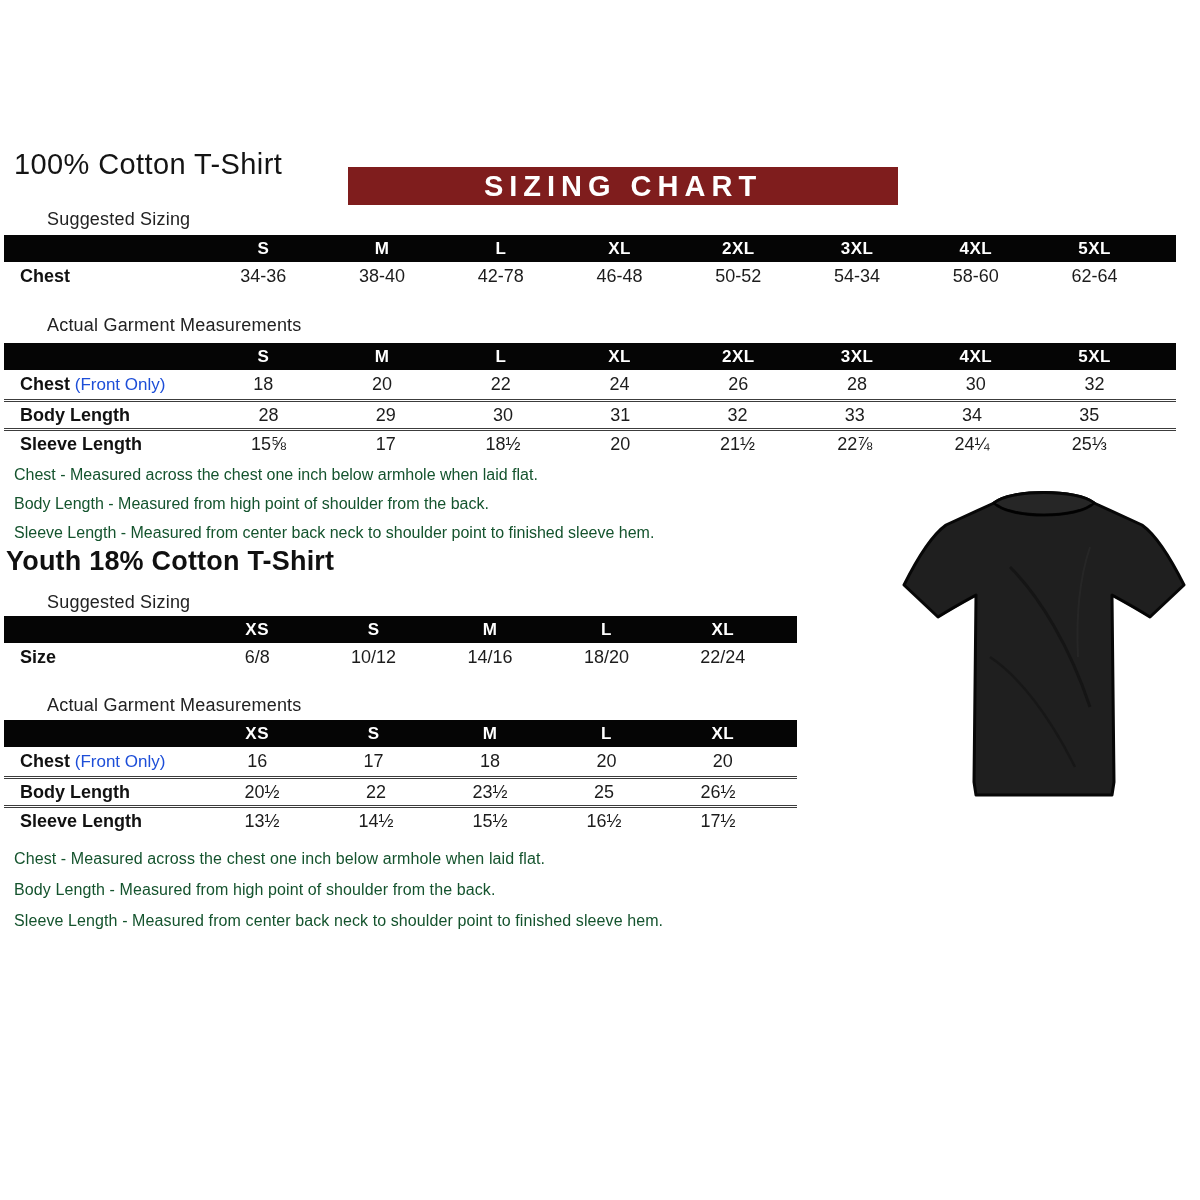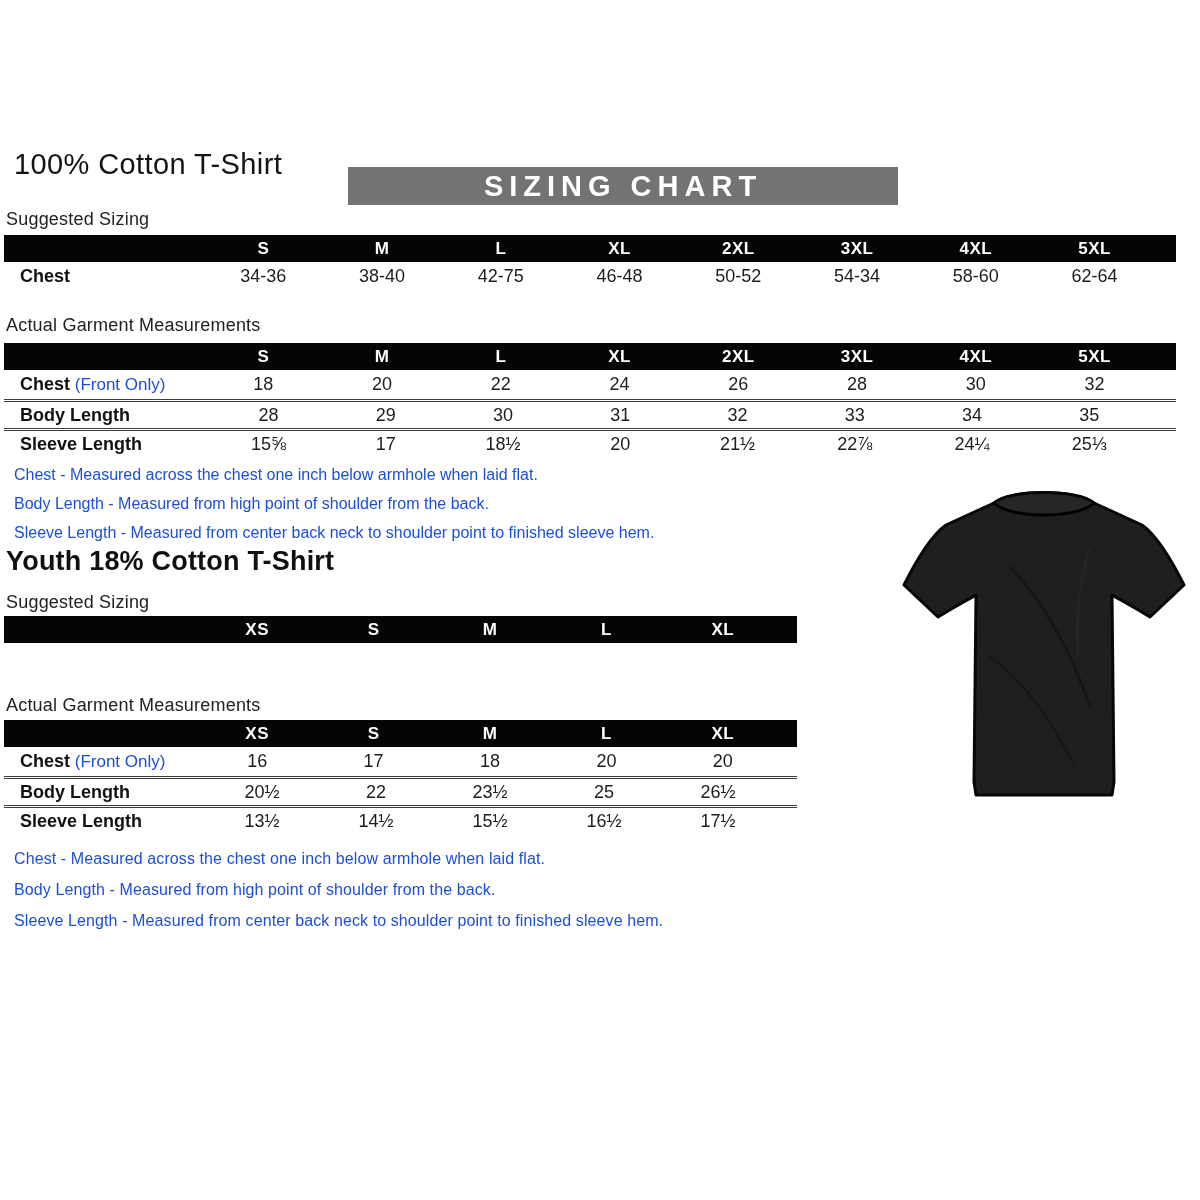--- a/index.html
+++ b/index.html
@@ -7,44 +7,44 @@
   body {
     width:1200px; height:1200px; position:relative; overflow:hidden;
     font-family:"Liberation Sans", sans-serif; color:#1a1a1a;
     -webkit-font-smoothing:antialiased;
   }
   .abs { position:absolute; }
 
   
   .main-title { left:14px; top:148px; font-size:29px; letter-spacing:.4px; color:#141414; }
   .banner {
-    left:348px; top:167px; width:550px; height:38px; background:#737373;
+    left:348px; top:167px; width:550px; height:38px; background:#7f1d1d;
     color:#fff; font-weight:bold; font-size:29px; letter-spacing:6px;
     display:flex; align-items:center; justify-content:center;
   }
   .youth-title { left:6px; top:546px; font-size:27px; font-weight:bold; color:#101010; letter-spacing:.2px; }
-  .section-label { font-size:18px; color:#222; letter-spacing:.2px; }
+  .section-label { font-size:18px; color:#222; letter-spacing:.2px;margin-left:41px; }
 
   
   .size-table { position:absolute; }
   .t-row { display:flex; align-items:center; }
   .t-row .lbl { padding-left:16px; font-size:18px; font-weight:bold; color:#111; white-space:nowrap; }
   .t-row .lbl .rg { font-weight:normal; font-size:17px; color:#1d4ed8; }
   .t-row .cell { flex:1; text-align:center; font-size:18px; color:#1c1c1c; }
   .adult .lbl, .adult .lblspace { width:200px; flex:0 0 200px; }
   .adult .sp { width:22px; flex:0 0 22px; }
   .youth .lbl, .youth .lblspace { width:195px; flex:0 0 195px; }
   .youth .sp { width:16px; flex:0 0 16px; }
   .hdr { background:#050505; height:27px; }
   .hdr .cell { color:#fff; font-weight:bold; font-size:17px; letter-spacing:.5px; }
   .body-row { height:29px; }
   .sep { border-top:3px double #3c3c3c;gap:12px; }
 
   
-  .notes { font-size:16px; color:#1d4ed8; }
+  .notes { font-size:16px; color:#14532d; }
   .notes-adult { left:14px; top:460px; line-height:29px; }
   .notes-youth { left:14px; top:843px; line-height:31px; letter-spacing:.1px; }
 
   
   .tshirt-wrap { left:890px; top:477px; width:308px; height:325px; }
 </style>
 </head>
 <body>
 
 <div class="abs main-title">100% Cotton T-Shirt</div>
@@ -62,21 +62,21 @@
     <div class="cell">2XL</div>
     <div class="cell">3XL</div>
     <div class="cell">4XL</div>
     <div class="cell">5XL</div>
     <div class="sp"></div>
   </div>
   <div class="t-row body-row">
     <div class="lbl"><span>Chest</span><span class="rg"></span></div>
     <div class="cell">34-36</div>
     <div class="cell">38-40</div>
-    <div class="cell">42-75</div>
+    <div class="cell">42-78</div>
     <div class="cell">46-48</div>
     <div class="cell">50-52</div>
     <div class="cell">54-34</div>
     <div class="cell">58-60</div>
     <div class="cell">62-64</div>
     <div class="sp"></div>
   </div>
 </div>
 
 <div class="abs section-label" style="left:6px; top:315px;">Actual Garment Measurements</div>
@@ -143,20 +143,29 @@
 <div class="abs section-label" style="left:6px; top:592px;">Suggested Sizing</div>
 
 <div class="size-table youth" style="left:4px; top:616px; width:793px;">
   <div class="t-row hdr">
     <div class="lblspace"></div>
     <div class="cell">XS</div>
     <div class="cell">S</div>
     <div class="cell">M</div>
     <div class="cell">L</div>
     <div class="cell">XL</div>
+    <div class="sp"></div>
+  </div>
+  <div class="t-row body-row">
+    <div class="lbl"><span>Size</span><span class="rg"></span></div>
+    <div class="cell">6/8</div>
+    <div class="cell">10/12</div>
+    <div class="cell">14/16</div>
+    <div class="cell">18/20</div>
+    <div class="cell">22/24</div>
     <div class="sp"></div>
   </div>
 </div>
 
 <div class="abs section-label" style="left:6px; top:695px;">Actual Garment Measurements</div>
 
 <div class="size-table youth" style="left:4px; top:720px; width:793px;">
   <div class="t-row hdr">
     <div class="lblspace"></div>
     <div class="cell">XS</div>

